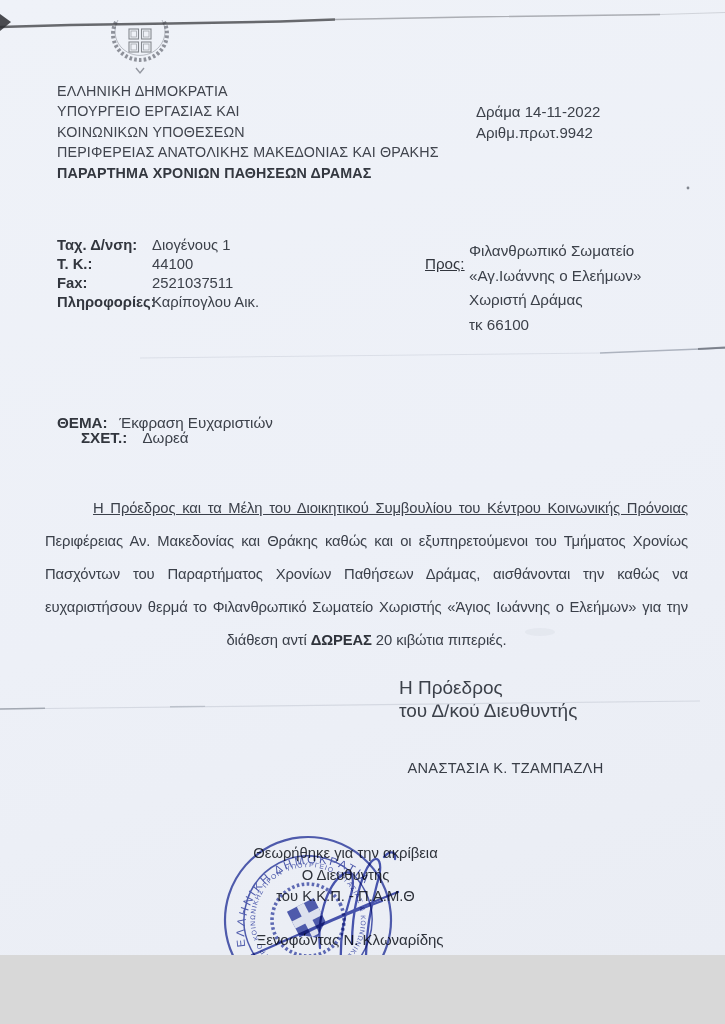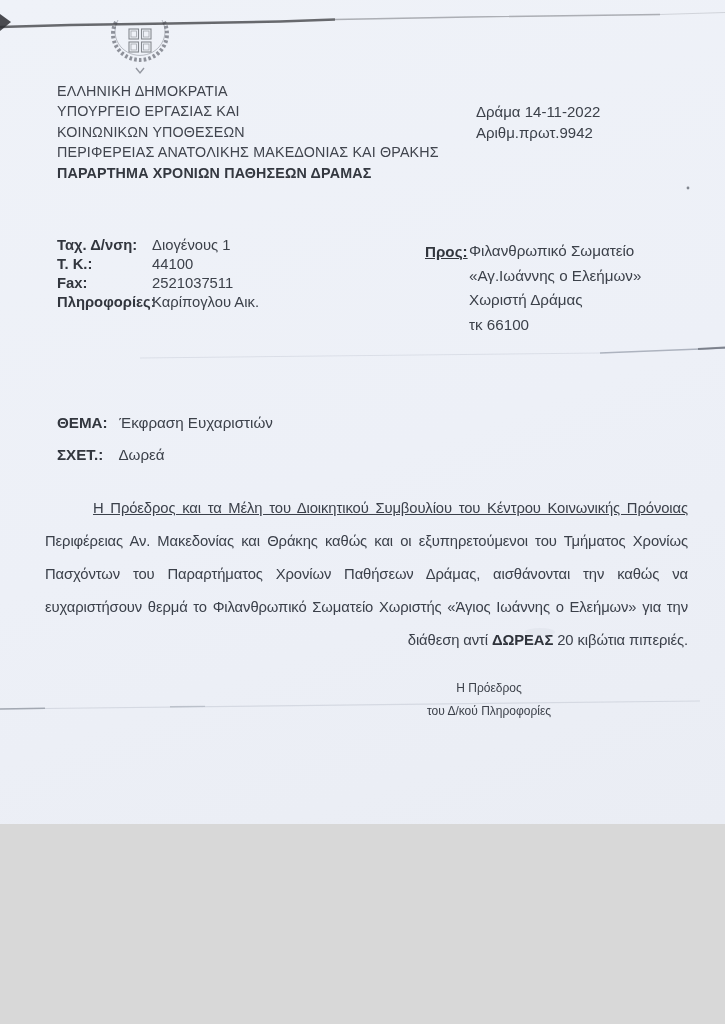--- a/index.html
+++ b/index.html
@@ -1,45 +1,45 @@
 <!DOCTYPE html>
 <html lang="el"><head>
 <meta charset="utf-8">
 <style>
   html,body{margin:0;padding:0;background:#d8d8d8;}
   .paper{
-    position:relative;width:725px;height:824px;overflow:hidden;
+    position:relative;width:725px;height:955px;overflow:hidden;
     background:linear-gradient(160deg,#eff2f8 0%,#edf0f7 55%,#eaedf4 100%);
     font-family:"Liberation Sans",sans-serif;color:#3d424b;
   }
   .abs{position:absolute;}
   
   .hdr{left:57px;top:81px;line-height:20.4px;font-size:14.3px;letter-spacing:.15px;color:#41454e;}
   .hdr .ln{display:block;}
   .hdr .bold{font-weight:bold;color:#343840;}
   .ref{left:476px;top:102px;line-height:20.6px;font-size:15px;color:#3c414a;}
   
   .contact{left:57px;top:236px;font-size:14.8px;line-height:19px;color:#3c414a;}
   .contact .row{display:flex;}
   .contact .lb{font-weight:bold;width:95px;flex:0 0 95px;color:#32363e;}
   
   .recipient{left:425px;top:239px;font-size:15.2px;color:#3c414a;}
-  .recipient .lbl{position:absolute;left:0;top:4px;font-weight:bold;text-decoration:underline;color:#32363e;}
+  .recipient .lbl{position:absolute;left:0;top:16px;font-weight:normal;text-decoration:underline;color:#32363e;}
   .recipient .lines{margin-left:44px;line-height:24.6px;}
   
   .subj{left:57px;font-size:15.2px;color:#3c414a;}
   .subj .lb{font-weight:bold;display:inline-block;width:58px;color:#32363e;}
   
   .body{left:45px;top:492px;width:643px;font-size:14.8px;line-height:33px;color:#3b404a;letter-spacing:-.1px;}
   .body .jln{text-align:justify;text-align-last:justify;white-space:normal;}
   .body .indent{text-indent:48px;text-decoration:underline;}
-  .body .lastln{text-align:right;}
+  .body .lastln{text-align:center;}
   .body b{color:#2f333b;}
   
-  .presb{left:384px;top:677px;width:210px;text-align:center;font-size:12px;line-height:22.5px;color:#3c414a;}
+  .presb{left:399px;top:677px;width:210px;font-size:19px;line-height:22.5px;color:#3c414a;}
   .presname{left:398px;top:760px;width:215px;text-align:center;font-size:14.6px;letter-spacing:.3px;color:#383d46;}
   
   .cert{left:228px;top:843px;width:235px;text-align:center;font-size:14.8px;line-height:21.6px;color:#2e323a;z-index:2;}
   .certname{left:230px;top:931px;width:240px;text-align:center;font-size:15px;color:#2e323a;z-index:2;}
   svg{display:block;}
   .stampSvg,.sigSvg{mix-blend-mode:multiply;pointer-events:none;}
   .stampSvg{left:193px;top:822px;z-index:3;opacity:.88;}
   .sigSvg{left:0;top:0;z-index:4;opacity:.9;}
   .artSvg{left:0;top:0;z-index:1;pointer-events:none;}
   .emblemSvg{left:94px;top:10px;}
@@ -124,37 +124,38 @@
       <div>«Αγ.Ιωάννης ο Ελεήμων»</div>
       <div>Χωριστή Δράμας</div>
       <div>τκ 66100</div>
     </div>
   </div>
 
   <div class="abs subj" style="top:414px;">
     <span class="lb">ΘΕΜΑ:</span>
     <span>Έκφραση Ευχαριστιών</span>
   </div>
-  <div class="abs subj" style="top:446px;">
+  <div class="abs subj" style="top:429px;margin-left:24px;">
     <span class="lb">ΣΧΕΤ.:</span>
     <span>Δωρεά</span>
   </div>
 
   <div class="abs body">
     <div class="jln indent">Η Πρόεδρος και τα Μέλη του Διοικητικού Συμβουλίου του Κέντρου Κοινωνικής Πρόνοιας</div>
     <div class="jln">Περιφέρειας Αν. Μακεδονίας και Θράκης καθώς και οι εξυπηρετούμενοι του Τμήματος Χρονίως</div>
     <div class="jln">Πασχόντων του Παραρτήματος Χρονίων Παθήσεων Δράμας, αισθάνονται την καθώς να</div>
     <div class="jln">ευχαριστήσουν θερμά το Φιλανθρωπικό Σωματείο Χωριστής «Άγιος Ιωάννης ο Ελεήμων» για την</div>
     <div class="lastln"><span>διάθεση  αντί </span><b>ΔΩΡΕΑΣ</b><span> 20 κιβώτια πιπεριές.</span></div>
   </div>
 
   <div class="abs presb">
     <div>Η Πρόεδρος</div>
-    <div>του Δ/κού Πληροφορίες</div>
+    <div>του Δ/κού Διευθυντής</div>
   </div>
+  <div class="abs presname">ΑΝΑΣΤΑΣΙΑ Κ. ΤΖΑΜΠΑΖΛΗ</div>
 
   <div class="abs cert">
     <div>Θεωρήθηκε για την ακρίβεια</div>
     <div>Ο Διευθυντής</div>
     <div>του Κ.Κ.Π. - Π.Α.Μ.Θ</div>
   </div>
   <div class="abs certname">Ξενοφώντας Ν. Κλωναρίδης</div>
 
   <svg class="abs stampSvg" width="236" height="186" viewBox="0 0 236 186" font-family="Liberation Sans, sans-serif">
     <g transform="translate(115,98) rotate(-27)" fill="none" stroke="#3c4aa8">

